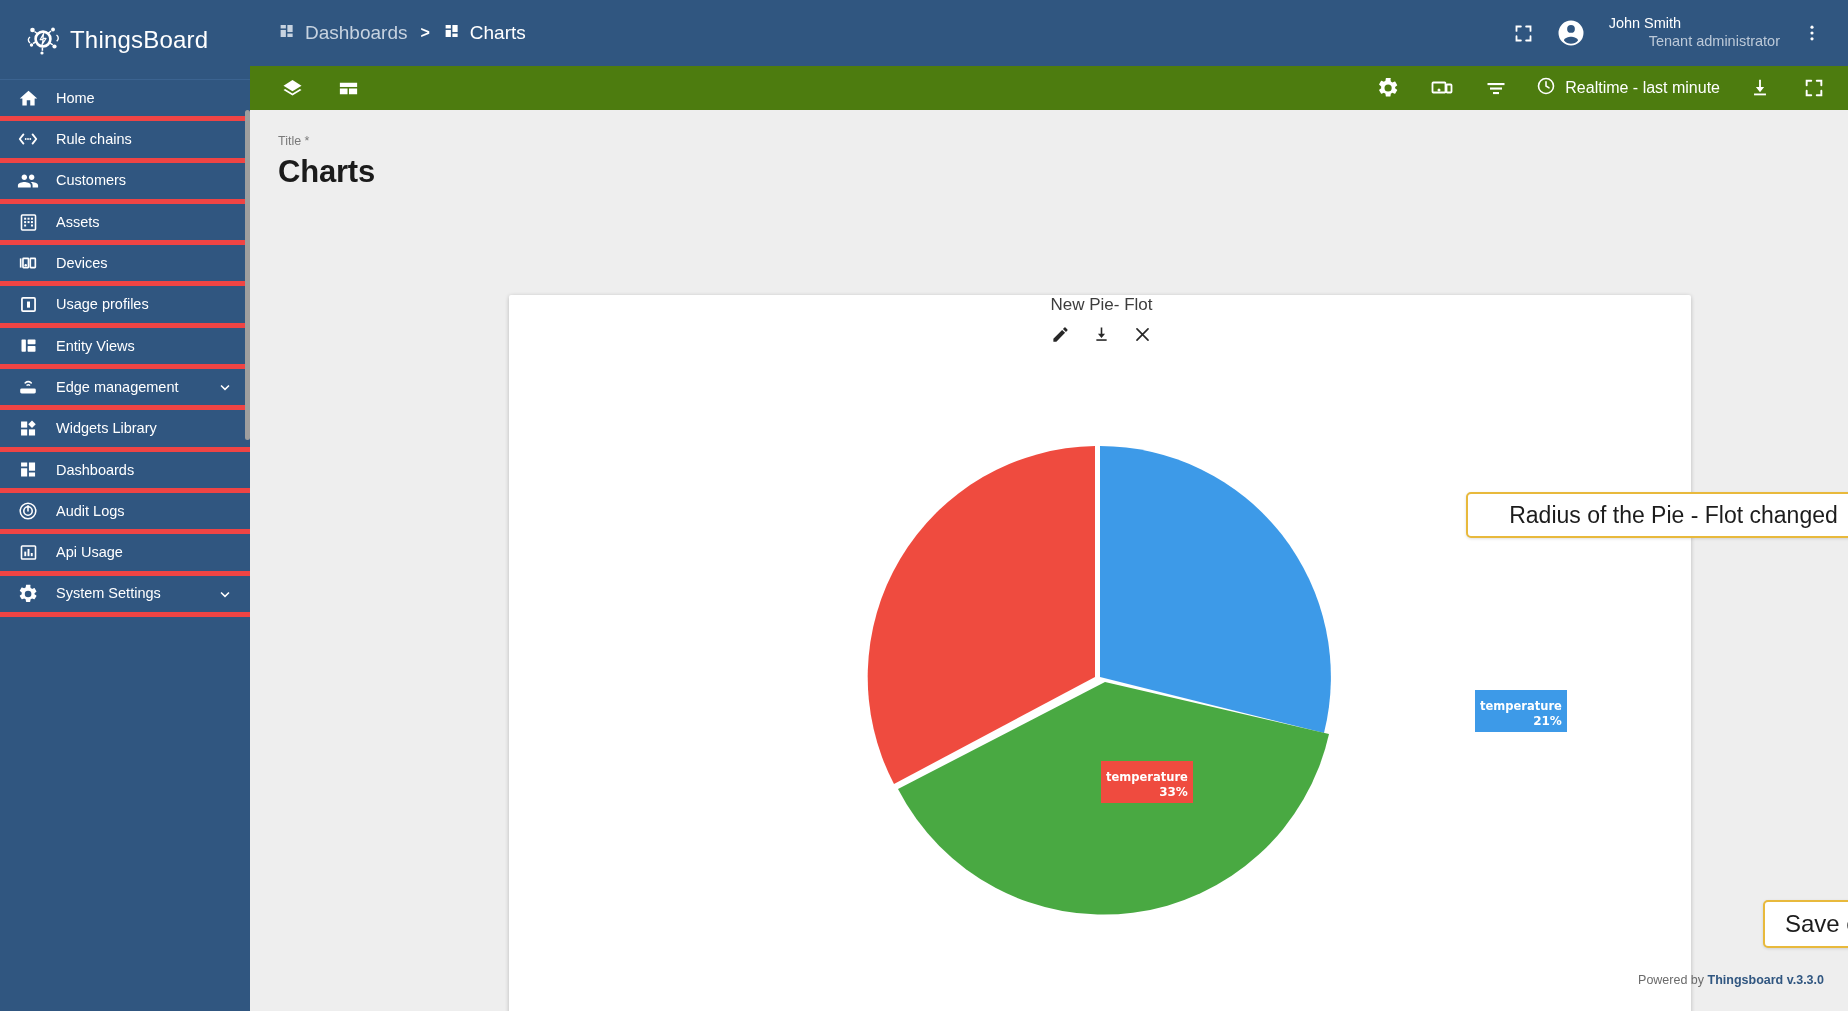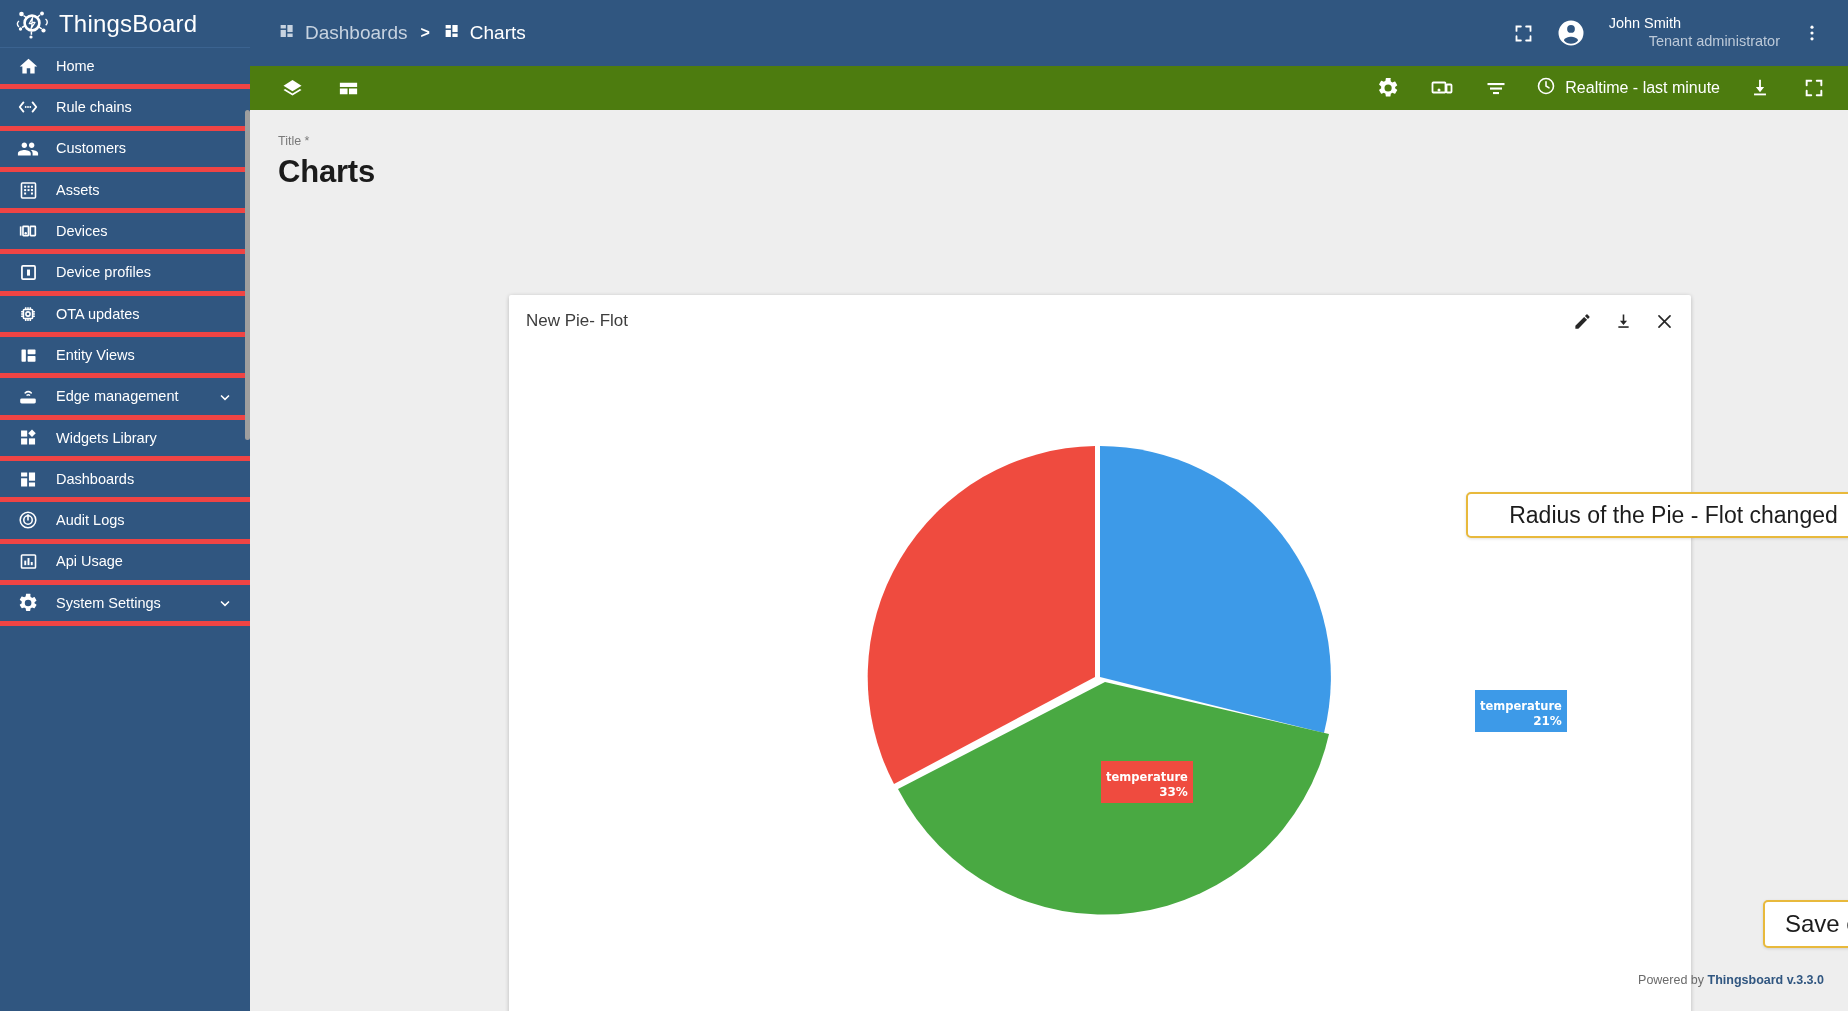--- a/index.html
+++ b/index.html
@@ -13,22 +13,22 @@
 
   
   .sidebar {
     width: 250px; height: 1011px;
     background: #305680;
     flex: 0 0 250px;
     position: relative;
     overflow: hidden;
   }
   .brand {
-    height: 48px; display: flex; align-items: center; gap: 10px;
-    padding-left: 15px;
+    height: 80px; display: flex; align-items: center; gap: 10px;
+    padding-left: 26px;
     border-bottom: 1px solid #3b6390;
   }
   .brand-logo { width: 34px; height: 34px; flex: 0 0 34px; }
   .brand-title { color: #fff; font-size: 24px; letter-spacing: .2px; }
 
   .nav-item {
     height: 41.3px;
     display: flex; align-items: center;
     padding-left: 16px;
     color: #ffffff;
@@ -90,20 +90,21 @@
   .widget {
     position: absolute; left: 259px; top: 185px;
     width: 1182px; height: 720px;
     background: #ffffff;
     box-shadow: 0 1px 4px rgba(0,0,0,.22);
     border-radius: 2px;
   }
   .widget-head {
     height: 52px; display: flex; align-items: center;
     padding: 0 14px 0 17px;
+    flex-direction: column;
   }
   .widget-title { font-size: 17px; color: #3d3d3d; }
   .widget-head-spacer { flex: 1; }
   .widget-actions { display: flex; align-items: center; gap: 15px; }
   .wa { width: 26px; height: 26px; display: flex; align-items: center; justify-content: center; cursor: pointer; color: #272727; }
 
   .widget-body { position: relative; width: 100%; height: 668px; }
 
   .pie-wrap { position: absolute; left: 0; top: 0; width: 100%; height: 100%; }
 
@@ -226,33 +227,23 @@
       <span class="nav-label">Devices</span>
     </div>
 
     <div class="nav-item">
       <span class="nav-icon">
         <svg width="21" height="21" viewBox="0 0 24 24" fill="none" stroke="#fff" stroke-width="2">
           <rect x="4.5" y="4.5" width="15" height="15" rx="1.2"></rect>
           <rect x="10.3" y="8.6" width="3.4" height="7" fill="#fff" stroke="none"></rect>
         </svg>
       </span>
-      <span class="nav-label">Device profiles</span>
-    </div>
-
-    <div class="nav-item">
-      <span class="nav-icon">
-        <svg width="22" height="22" viewBox="0 0 24 24" fill="none" stroke="#fff" stroke-width="1.7">
-          <rect x="7" y="7" width="10" height="10" rx="1"></rect>
-            <circle cx="12" cy="12" r="2.3"></circle>
-          <path d="M9.5 4.5v2.5M12 4.5v2.5M14.5 4.5v2.5M9.5 17v2.5M12 17v2.5M14.5 17v2.5M4.5 9.5H7M4.5 12H7M4.5 14.5H7M17 9.5h2.5M17 12h2.5M17 14.5h2.5"></path>
-        </svg>
-      </span>
-      <span class="nav-label">OTA updates</span>
-    </div>
+      <span class="nav-label">Usage profiles</span>
+    </div>
+
 
     <div class="nav-item">
       <span class="nav-icon">
         <svg width="21" height="21" viewBox="0 0 24 24" fill="#fff">
           <rect x="4" y="5" width="5" height="14" rx="0.8"></rect>
           <rect x="11" y="5" width="9" height="5.6" rx="0.8"></rect>
           <rect x="11" y="12.6" width="9" height="6.4" rx="0.8"></rect>
         </svg>
       </span>
       <span class="nav-label">Entity Views</span>

